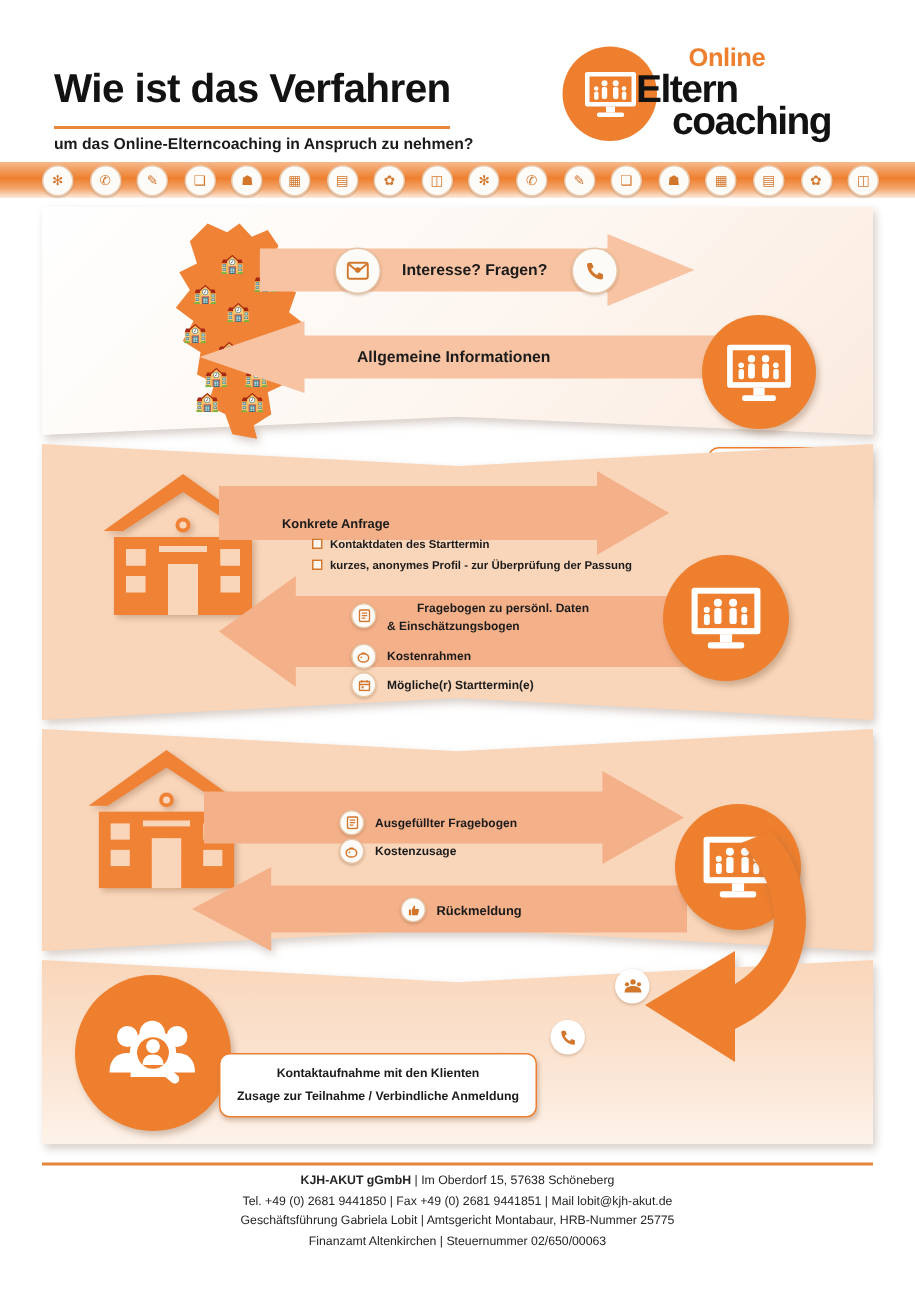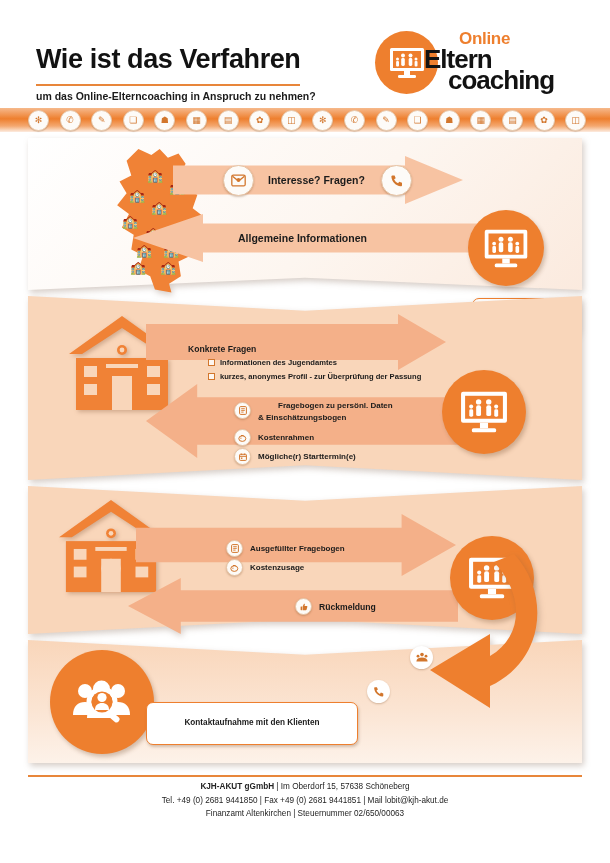--- a/index.html
+++ b/index.html
@@ -234,24 +234,24 @@
         <rect x="39" y="52" width="0" height="0"></rect>
         <rect x="22" y="52" width="13" height="11" fill="#f9d6ba"></rect>
         <rect x="85" y="52" width="13" height="11" fill="#f9d6ba"></rect>
       </svg>
     </div>
 
     <div class="fatarrow-r" style="left:118px;top:18px;width:300px;height:56px;background:transparent;">
       <div style="position:absolute;inset:0;background:#f4b089;
         clip-path:polygon(0 18%,84% 18%,84% 0,100% 50%,84% 100%,84% 82%,0 82%);"></div>
     </div>
-    <div class="lbl" style="left:160px;top:48px;font-size:8.6px;">Konkrete Fragen</div>
+    <div class="lbl" style="left:160px;top:48px;font-size:8.6px;">Konkrete Anfrage</div>
     <div style="position:absolute;left:180px;top:62px;display:flex;align-items:center;gap:5px;">
       <span style="width:5px;height:5px;border:1px solid #d2762c;background:#fdf6f0;flex:none;"></span>
-      <span style="font-size:7.6px;font-weight:bold;white-space:nowrap;">Informationen des Jugendamtes</span>
+      <span style="font-size:7.6px;font-weight:bold;white-space:nowrap;">Kontaktdaten des Starttermin</span>
     </div>
     <div style="position:absolute;left:180px;top:76px;display:flex;align-items:center;gap:5px;">
       <span style="width:5px;height:5px;border:1px solid #d2762c;background:#fdf6f0;flex:none;"></span>
       <span style="font-size:7.6px;font-weight:bold;white-space:nowrap;">kurzes, anonymes Profil - zur Überprüfung der Passung</span>
     </div>
 
     <div class="fatarrow-l" style="left:118px;top:88px;width:320px;height:74px;background:transparent;">
       <div style="position:absolute;inset:0;background:#f4b089;
         clip-path:polygon(0 50%,16% 0,16% 18%,100% 18%,100% 82%,16% 82%,16% 100%);"></div>
     </div>
@@ -352,21 +352,21 @@
             <rect x="3" y="1" width="2.6" height="1" fill="#d2762c"></rect>
           </svg>
       </span>
       <span style="font-size:8px;font-weight:bold;white-space:nowrap;">Kostenzusage</span>
     </div>
 
     <div style="position:absolute;left:100px;top:92px;width:330px;height:56px;">
       <div style="position:absolute;inset:0;background:#f4b089;
         clip-path:polygon(0 50%,16% 0,16% 22%,100% 22%,100% 78%,16% 78%,16% 100%);"></div>
     </div>
-    <div style="position:absolute;left:267px;top:112px;display:flex;align-items:center;gap:7px;">
+    <div style="position:absolute;left:239px;top:112px;display:flex;align-items:center;gap:7px;">
       <span class="wcirc" style="position:relative;width:15px;height:15px;flex:none;">
         <svg width="8" height="8" viewBox="0 0 8 8">
             <path d="M2.6 7.2 L2.6 3.4 L4 0.7 C4.6 0.6 5 1.1 4.8 1.8 L4.5 3 L6.7 3 C7.2 3 7.5 3.5 7.3 4 L6.6 6.6 C6.5 7 6.2 7.2 5.8 7.2 Z" fill="#d2762c"></path>
             <rect x="0.6" y="3.4" width="1.5" height="3.8" rx="0.4" fill="#d2762c"></rect>
           </svg>
       </span>
       <span style="font-size:8.6px;font-weight:bold;white-space:nowrap;">Rückmeldung</span>
     </div>
 
     <div class="bigcirc" style="left:422px;top:50px;width:84px;height:84px;z-index:7;">
@@ -428,24 +428,26 @@
           <rect x="0.8" y="1.2" width="14.4" height="11.6" rx="1.6" fill="none" stroke="#d2762c" stroke-width="1.4"></rect>
           <path d="M1.6 2.4 L8 7.6 L14.4 2.4" fill="none" stroke="#d2762c" stroke-width="1.4"></path>
           <circle cx="8" cy="6.4" r="2" fill="#d2762c"></circle>
         </svg>
     </div>
 
     <div style="position:absolute;left:118px;top:62px;width:210px;height:41px;background:#ffffff;
                 border:1.3px solid #ee7f2e;border-radius:7px;display:flex;flex-direction:column;
                 align-items:center;justify-content:center;box-shadow:1px 2px 3px rgba(120,80,50,.3);z-index:8;">
       <div style="font-size:8.2px;font-weight:bold;line-height:1.8;">Kontaktaufnahme mit den Klienten</div>
+      <div style="font-size:8.2px;font-weight:bold;line-height:1.8;">Zusage zur Teilnahme / Verbindliche Anmeldung</div>
     </div>
   </div>
 </div>
 
 <div id="footer-rule"></div>
 <div id="footer">
   <div>
     <b>KJH-AKUT gGmbH</b><span> | Im Oberdorf 15, 57638 Schöneberg</span>
   </div>
   <div>Tel. +49 (0) 2681 9441850 | Fax +49 (0) 2681 9441851 | Mail lobit@kjh-akut.de</div>
+  <div>Geschäftsführung Gabriela Lobit | Amtsgericht Montabaur, HRB-Nummer 25775</div>
   <div>Finanzamt Altenkirchen | Steuernummer 02/650/00063</div>
 </div>
 
 </body></html>

